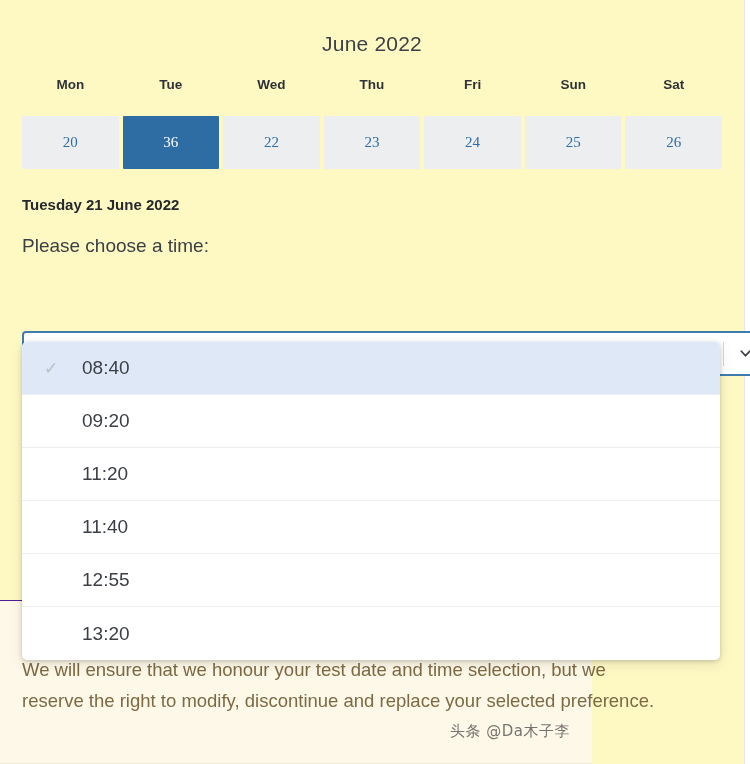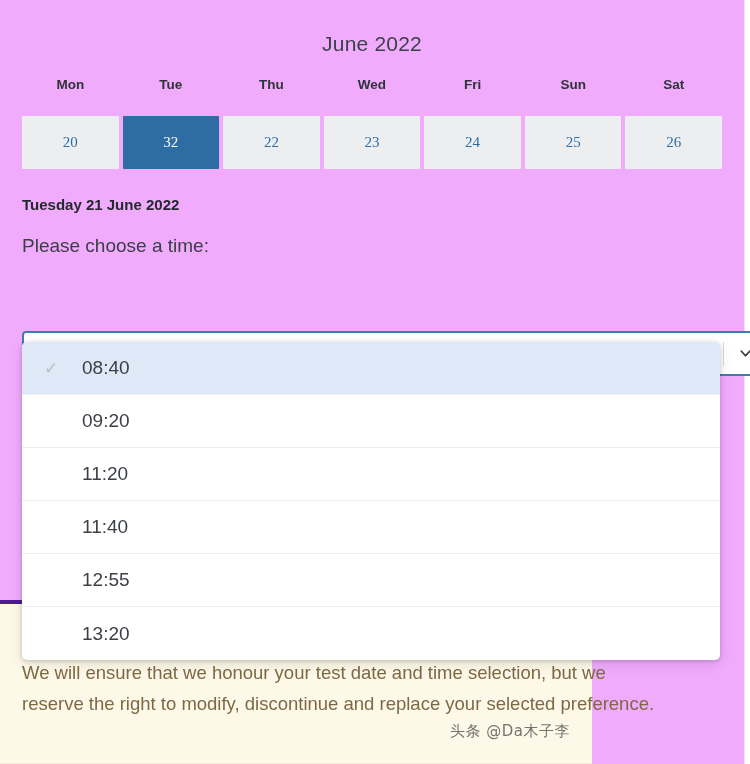--- a/index.html
+++ b/index.html
@@ -16,21 +16,21 @@
     color: #333333;
   }
 
   
   .page-card {
     position: absolute;
     left: 0;
     top: 0;
     width: 745px;
     height: 764px;
-    background: #f0abfc;
+    background: #fef9c3;
     border-right: 1px solid #e4e7ea;
     box-sizing: border-box;
   }
 
   
   .cal-title {
     text-align: center;
     font-size: 21px;
     color: #3c4148;
     letter-spacing: .2px;
@@ -182,21 +182,21 @@
 
   
   .notice {
     position: absolute;
     left: 0;
     top: 600px;
     width: 592px;
     height: 164px;
     box-sizing: border-box;
     background: #fdf8e7;
-    border-top: 4px solid #4c1d95;
+    border-top: 1px solid #4c1d95;
     border-bottom: 1px solid #f2ecd6;
     z-index: 2;
   }
   .notice-text {
     position: absolute;
     left: 22px;
     top: 53px;
     width: 640px;
     font-size: 18.5px;
     line-height: 31px;
@@ -216,28 +216,28 @@
 </head>
 <body>
 
 <div class="page-card">
 
   <div class="cal-title">June 2022</div>
 
   <div class="cal-grid">
     <div class="cal-dayname">Mon</div>
     <div class="cal-dayname">Tue</div>
+    <div class="cal-dayname">Wed</div>
     <div class="cal-dayname">Thu</div>
-    <div class="cal-dayname">Wed</div>
     <div class="cal-dayname">Fri</div>
     <div class="cal-dayname">Sun</div>
     <div class="cal-dayname">Sat</div>
 
     <div class="cal-cell">20</div>
-    <div class="cal-cell selected">32</div>
+    <div class="cal-cell selected">36</div>
     <div class="cal-cell">22</div>
     <div class="cal-cell">23</div>
     <div class="cal-cell">24</div>
     <div class="cal-cell">25</div>
     <div class="cal-cell">26</div>
   </div>
 
   <div class="date-heading">Tuesday 21 June 2022</div>
 
   <div class="choose-label">Please choose a time:</div>

